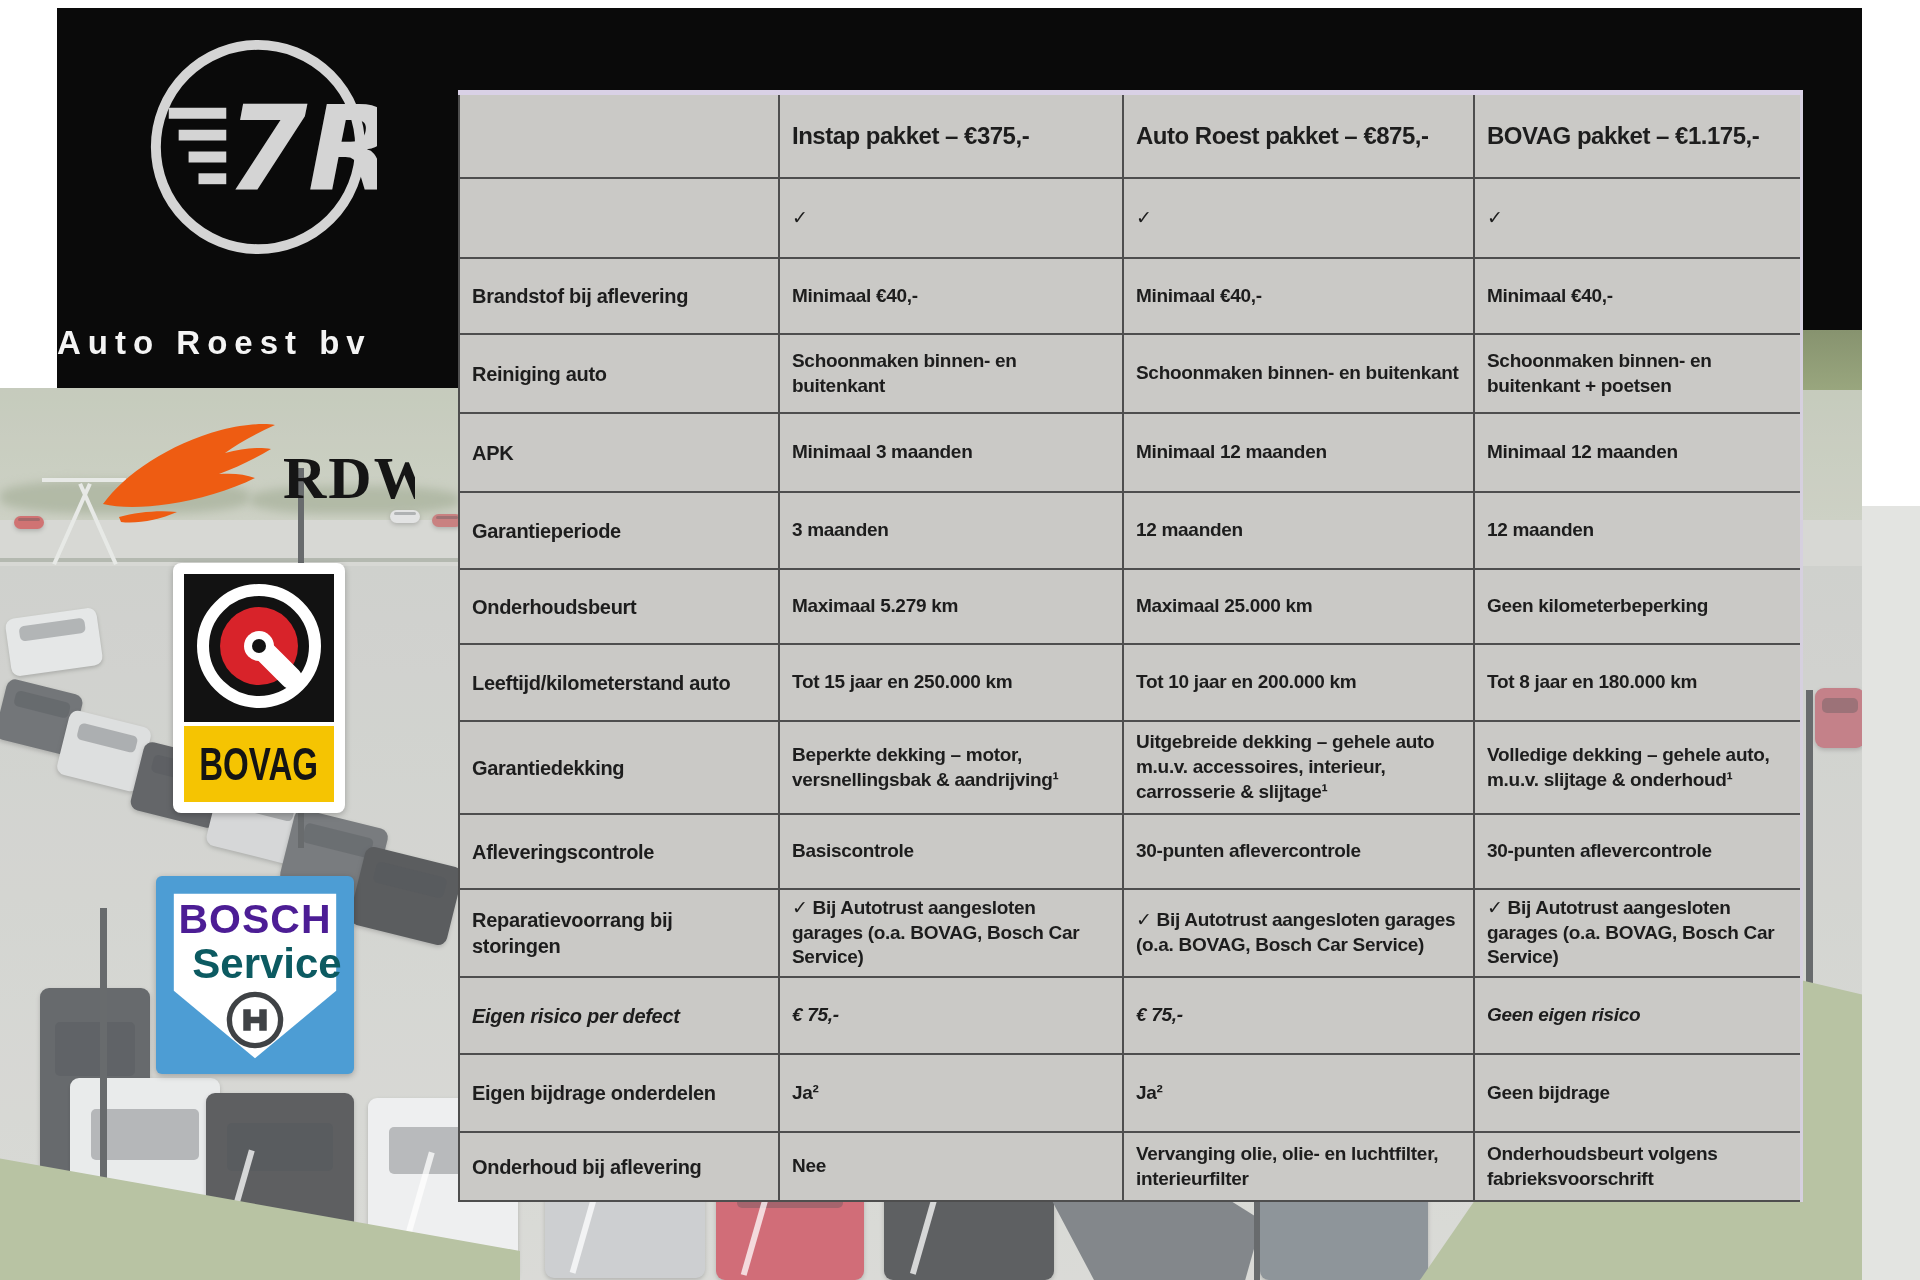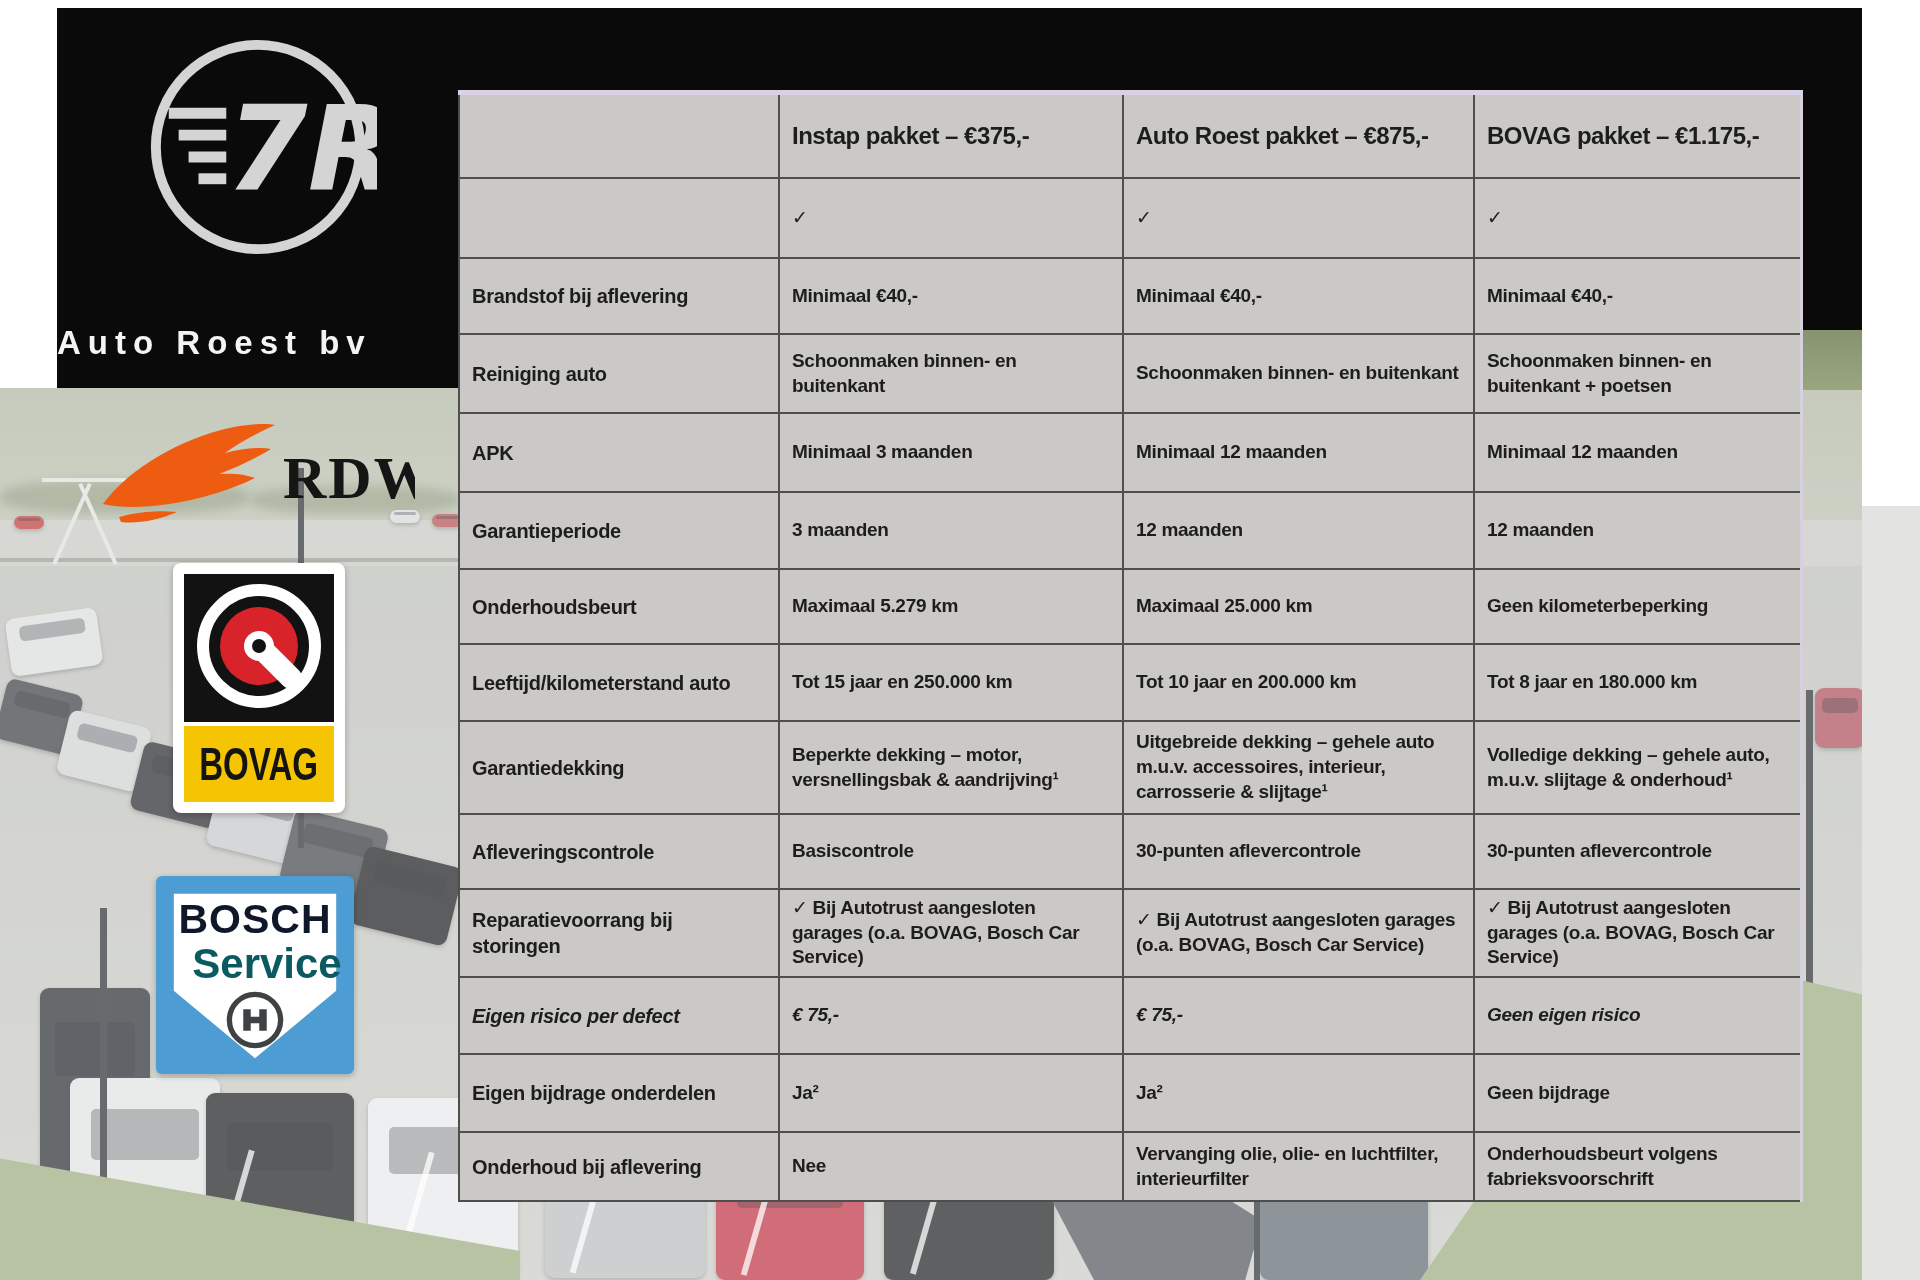--- a/index.html
+++ b/index.html
@@ -41,21 +41,21 @@
   .bovag{left:173px;top:563px;width:172px;height:250px;background:#fff;border-radius:8px;
          padding:11px;box-sizing:border-box;box-shadow:0 2px 6px rgba(0,0,0,.25);text-align:right;}
   .bovag-band{width:150px;height:76px;background:#f5c402;display:flex;align-items:center;justify-content:center;}
   .bovag-word{font-weight:800;font-size:46px;color:#141414;transform:scaleX(.72);letter-spacing:0;}
 
   
   .bosch{left:156px;top:876px;width:198px;height:198px;background:#4d9dd4;border-radius:6px;
          box-shadow:0 2px 6px rgba(0,0,0,.25);}
   .bosch-shield{position:absolute;inset:0;background:#fff;
                 clip-path:polygon(9% 9%,91% 9%,91% 58%,50% 92%,9% 58%);}
-  .bosch-line1{position:absolute;left:0;right:0;top:20px;text-align:center;color:#0f172a;
+  .bosch-line1{position:absolute;left:0;right:0;top:20px;text-align:center;color:#4c1d95;
                font-weight:800;font-size:41px;letter-spacing:1px;}
   .bosch-line2{position:absolute;left:0;right:0;top:64px;text-align:center;color:#0c5a61;
                font-weight:bold;font-size:42px;padding-left:24px;}
   .bosch-sym{position:absolute;left:67px;top:112px;}
 
   
   table.pkg{position:absolute;left:458px;top:90px;width:1342px;border-collapse:collapse;
             table-layout:fixed;background:#cac9c6;color:#1d1d1d;
             border-top:5px solid #d9d1e6;border-left:2px solid #bcb7c4;
             border-right:3px solid #d6d0df;border-bottom:2px solid #7e7e7e;}

